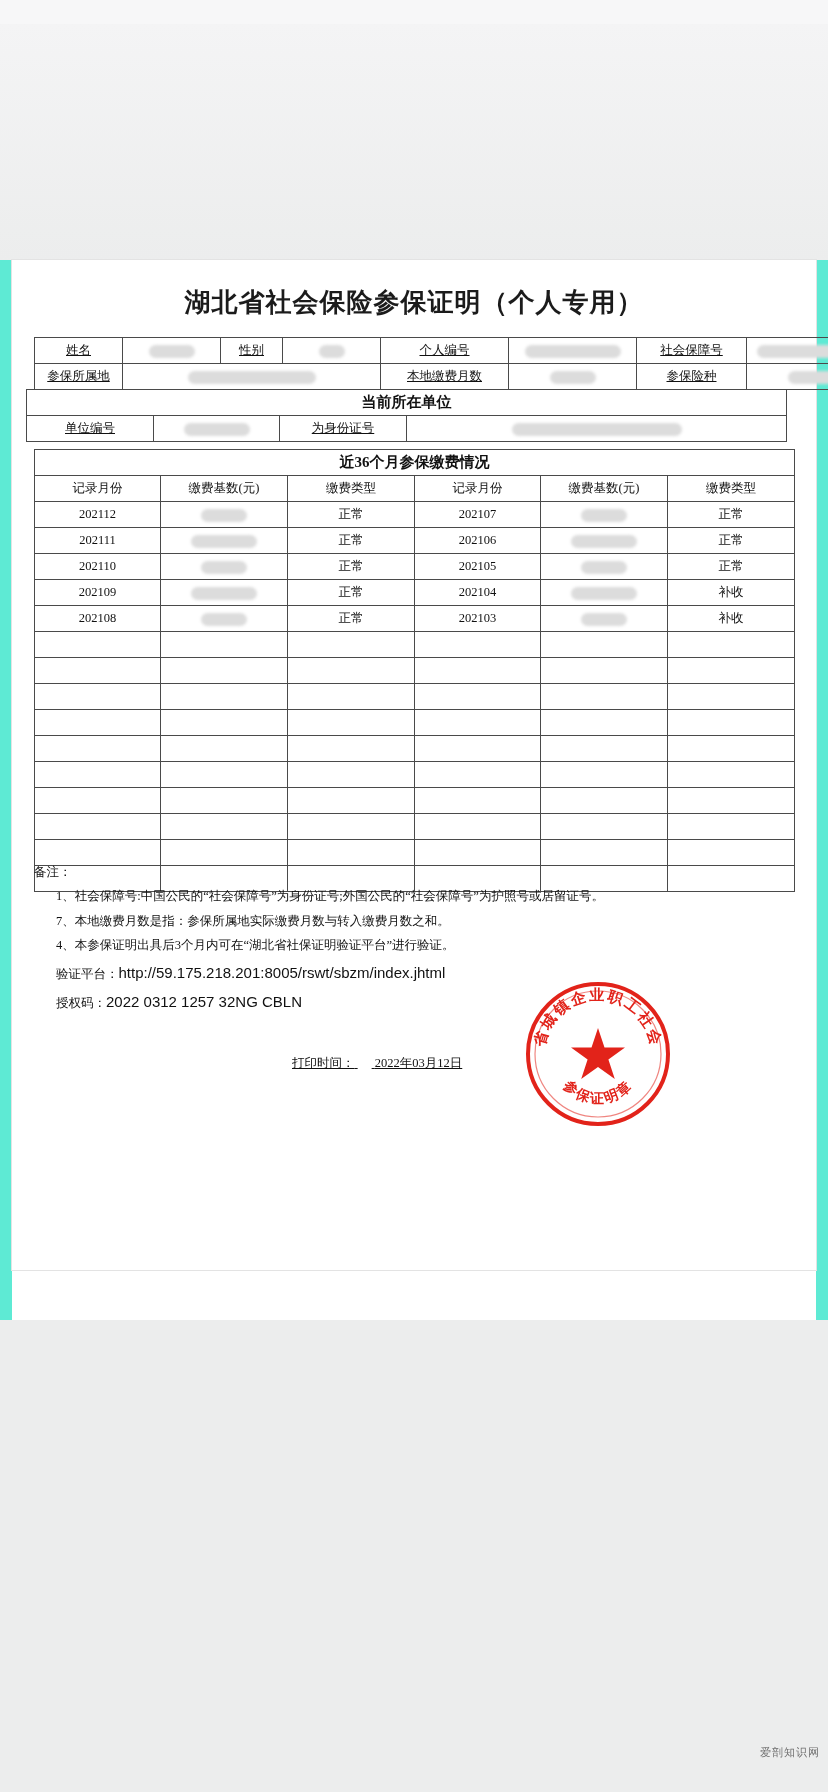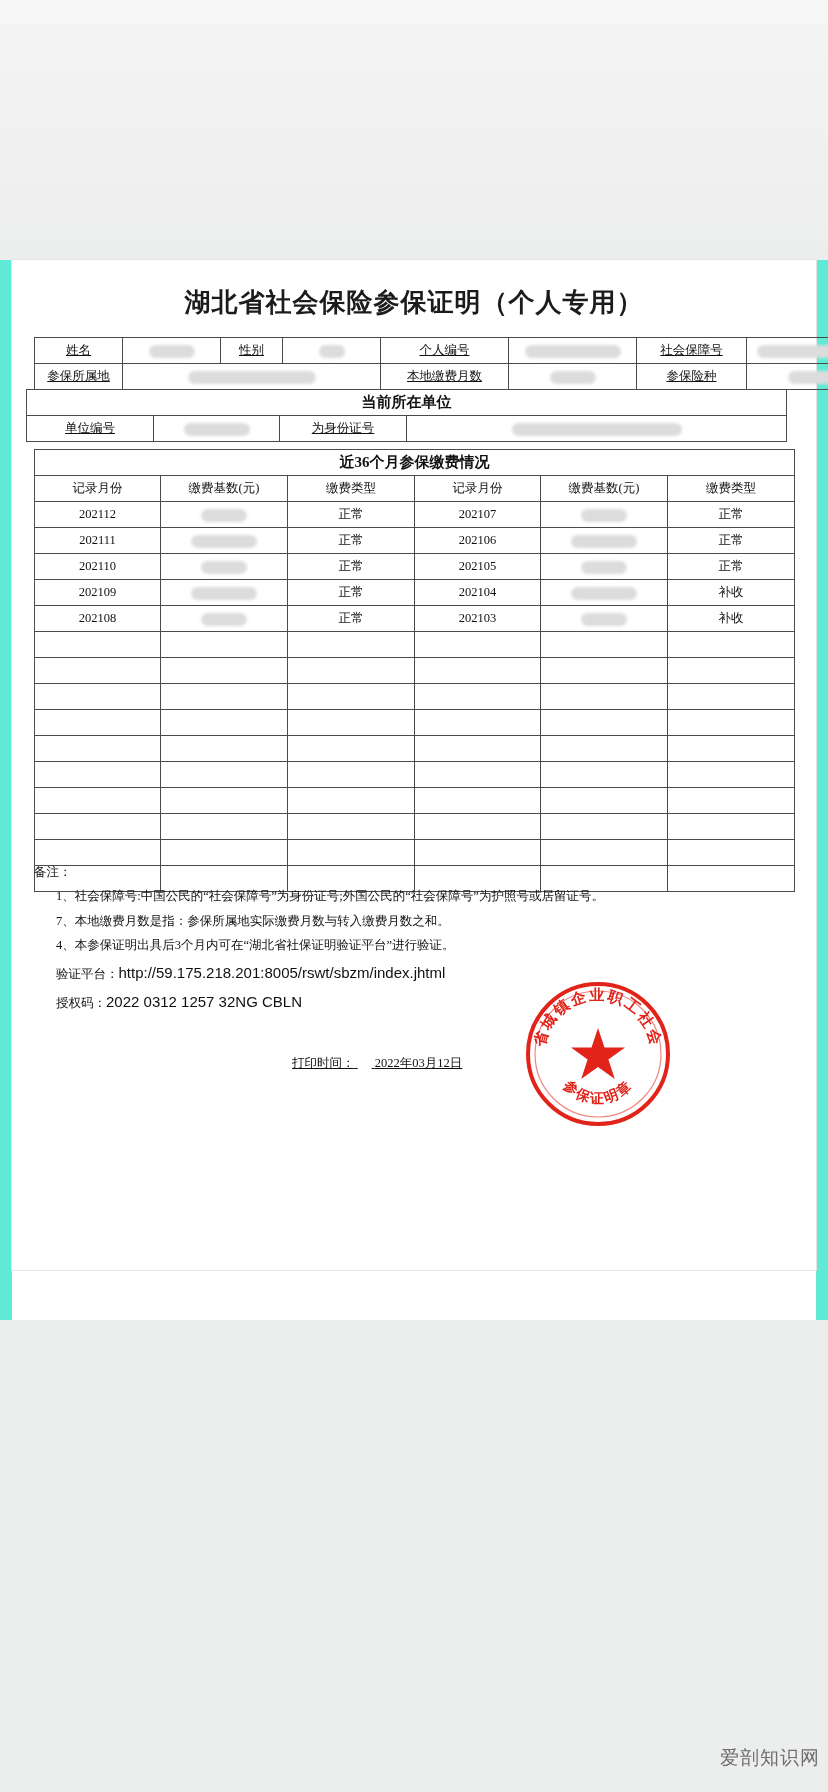--- a/index.html
+++ b/index.html
@@ -96,21 +96,21 @@
 
   
   .seal {
     position:absolute; left:512px; top:720px;
     width:148px; height:148px;
   }
   .seal svg { display:block; }
 
   .watermark {
     position:absolute; right:8px; top:1745px;
-    font-size:19px; color:#6f6f6f;
+    font-size:11px; color:#6f6f6f;
     font-family:"Liberation Sans","DejaVu Sans",sans-serif;
     letter-spacing:1px;
   }
 </style>
 </head>
 <body>
 
 <div id="screen">
 
   <div class="band-top"></div>

